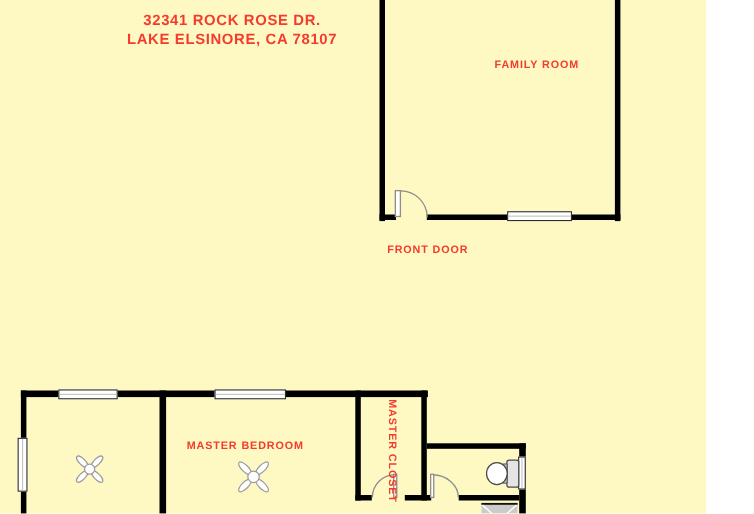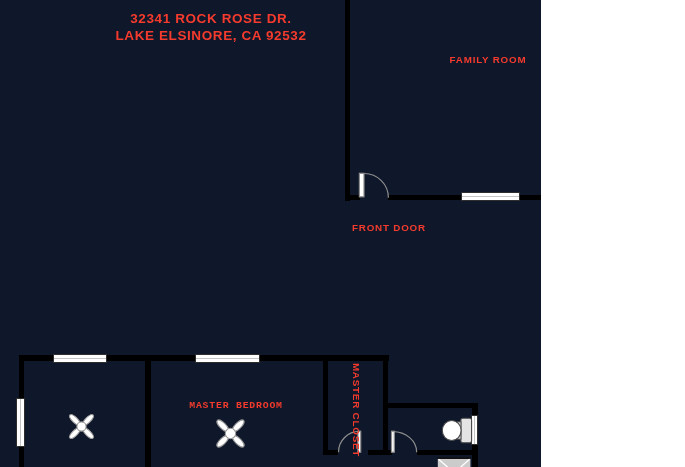--- a/index.html
+++ b/index.html
@@ -5,23 +5,23 @@
   :root {
     --accent: #f43b2d;
     --wall: #000000;
     --fixture: #8e8e8e;
   }
   * { margin: 0; padding: 0; box-sizing: border-box; }
   html, body { background: #ffffff; }
   body { font-family: "Liberation Sans", sans-serif; }
   .plan {
     position: relative;
-    width: 541px;
+    width: 642px;
     height: 467px;
-    background: #0f172a;
+    background: #fef9c3;
     overflow: hidden;
   }
   
   .wall { position: absolute; background: var(--wall); }
   .w-fr-left    { left: 345px;   top: 0;        width: 5px;     height: 200.5px; }
   .w-fr-right   { left: 558.5px; top: 0;        width: 5.5px;   height: 200.5px; }
   .w-fr-bot-a   { left: 345px;   top: 195.4px;  width: 14.5px;  height: 5.1px; }
   .w-fr-bot-b   { left: 388.3px; top: 195.4px;  width: 175.7px; height: 5.1px; }
   .w-bl-top     { left: 19px;    top: 355.2px;  width: 369.5px; height: 5.5px; }
   .w-bl-left    { left: 19px;    top: 355.2px;  width: 5.4px;   height: 111.8px; }
@@ -67,21 +67,21 @@
     position: absolute;
     color: var(--accent);
     font-size: 9.8px;
     font-weight: bold;
     letter-spacing: 0.8px;
     white-space: nowrap;
   }
   .centered { transform: translateX(-50%); }
   .lbl-family  { left: 472px; top: 54px; padding-left: 32px; }
   .lbl-frontdoor { left: 352px; top: 222px; }
-  .lbl-masterbed { left: 236px; top: 399.5px; font-family: Liberation Mono, monospace; }
+  .lbl-masterbed { left: 223px; top: 399.5px; }
   .lbl-mastercloset {
     left: 356.5px; top: 410px;
     writing-mode: vertical-rl;
     transform: translate(-50%, -50%);
   }
   .address {
     position: absolute;
     left: 11px; top: 10px;
     width: 400px;
     text-align: center;
@@ -93,21 +93,21 @@
     white-space: nowrap;
   }
 </style>
 </head>
 <body>
 
 <div class="plan">
 
   <div class="address">
     <div>32341 ROCK ROSE DR.</div>
-    <div>LAKE ELSINORE, CA 92532</div>
+    <div>LAKE ELSINORE, CA 78107</div>
   </div>
 
   <div class="wall w-fr-left"></div>
   <div class="wall w-fr-right"></div>
   <div class="wall w-fr-bot-a"></div>
   <div class="wall w-fr-bot-b"></div>
 
   <div class="wall w-bl-top"></div>
   <div class="wall w-bl-left"></div>
   <div class="wall w-divider"></div>

